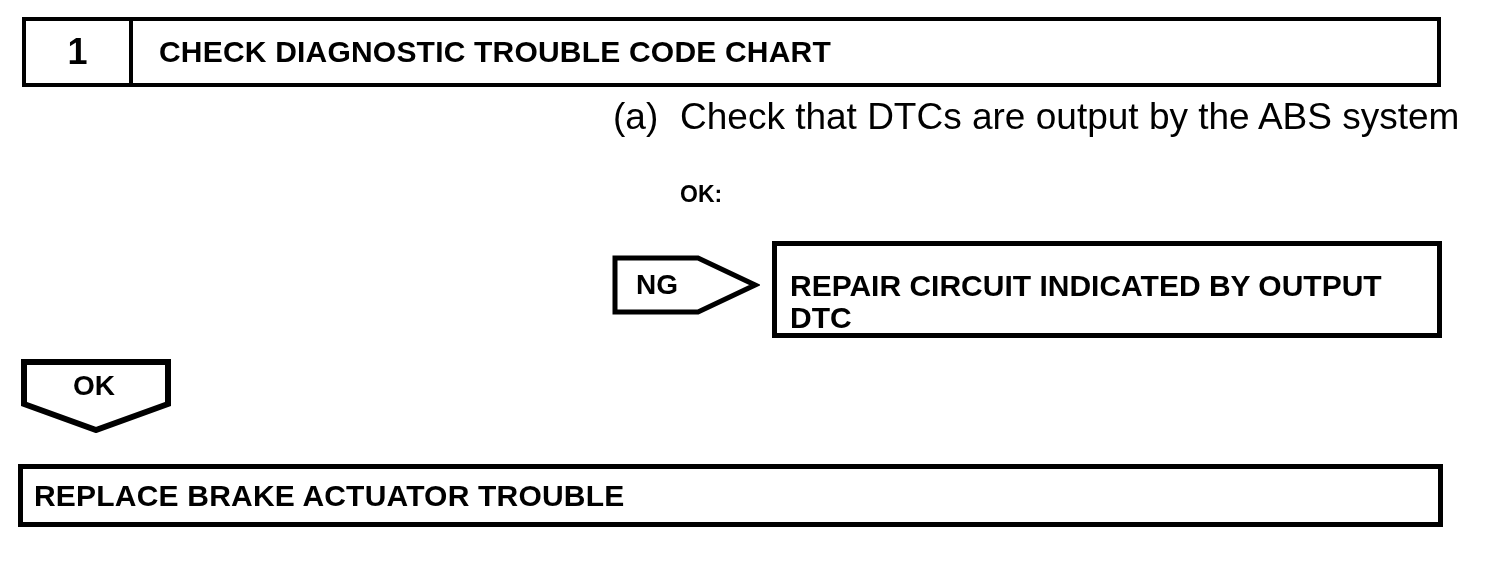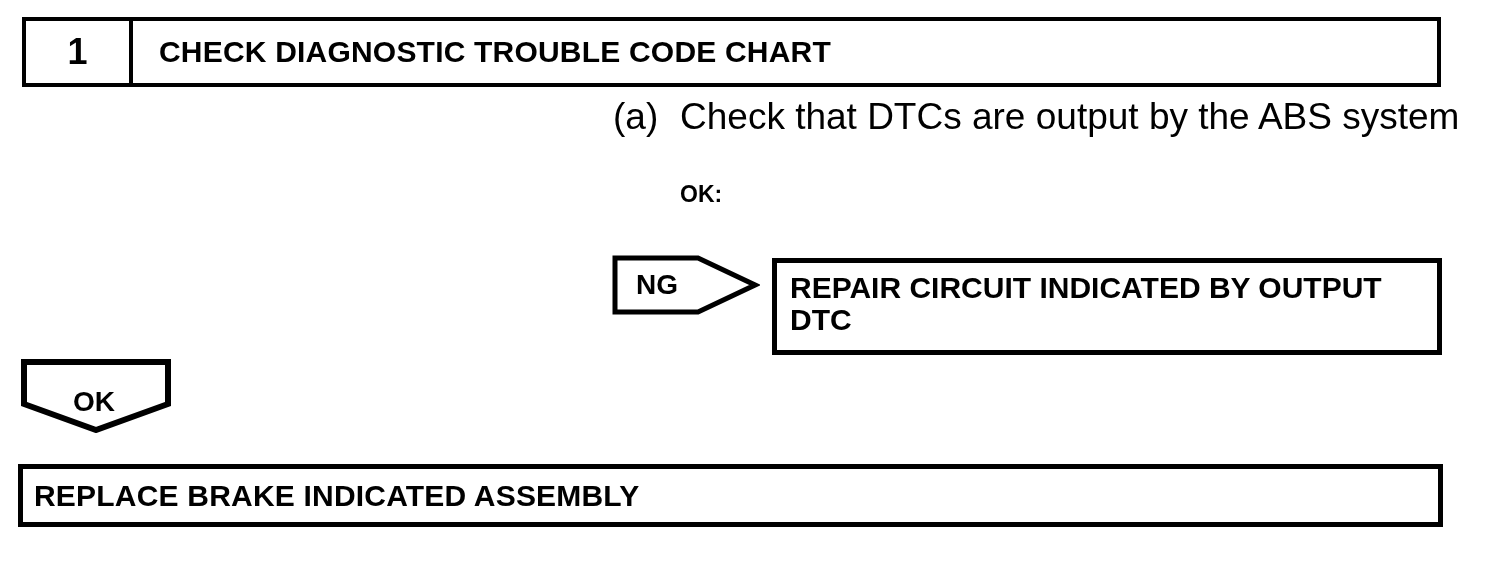--- a/index.html
+++ b/index.html
@@ -116,38 +116,37 @@
     top: 359px;
     width: 150px;
     height: 74px;
   }
   .connector-ok .connector-label {
     left: 0;
     top: 6px;
     width: 146px;
     height: 42px;
     line-height: 42px;
-    margin-top: 16px;
   }
 
   
   .action-box {
     position: absolute;
     border: 5px solid #000;
     box-sizing: border-box;
     background: #fff;
     font-weight: bold;
     font-size: 30px;
   }
   .ng-action-box {
     left: 772px;
-    top: 258px;
+    top: 241px;
     width: 670px;
     height: 97px;
-    padding: 9px 14px 0 13px;
+    padding: 24px 14px 0 13px;
     line-height: 32px;
   }
   .ok-action-box {
     left: 18px;
     top: 464px;
     width: 1425px;
     height: 63px;
     display: flex;
     align-items: center;
     padding-left: 11px;
@@ -187,16 +186,16 @@
   </div>
 
   <div class="connector connector-ok">
     <svg width="150" height="74" viewBox="0 0 150 74">
       <polygon points="3,3 147,3 147,45 75,71 3,45" fill="#ffffff" stroke="#000000" stroke-width="6" stroke-linejoin="miter"></polygon>
     </svg>
     <span class="connector-label">OK</span>
   </div>
 
   <div class="action-box ok-action-box">
-    <span>REPLACE BRAKE INDICATED ASSEMBLY</span>
+    <span>REPLACE BRAKE ACTUATOR TROUBLE</span>
   </div>
 
 </div>
 
 </body></html>

